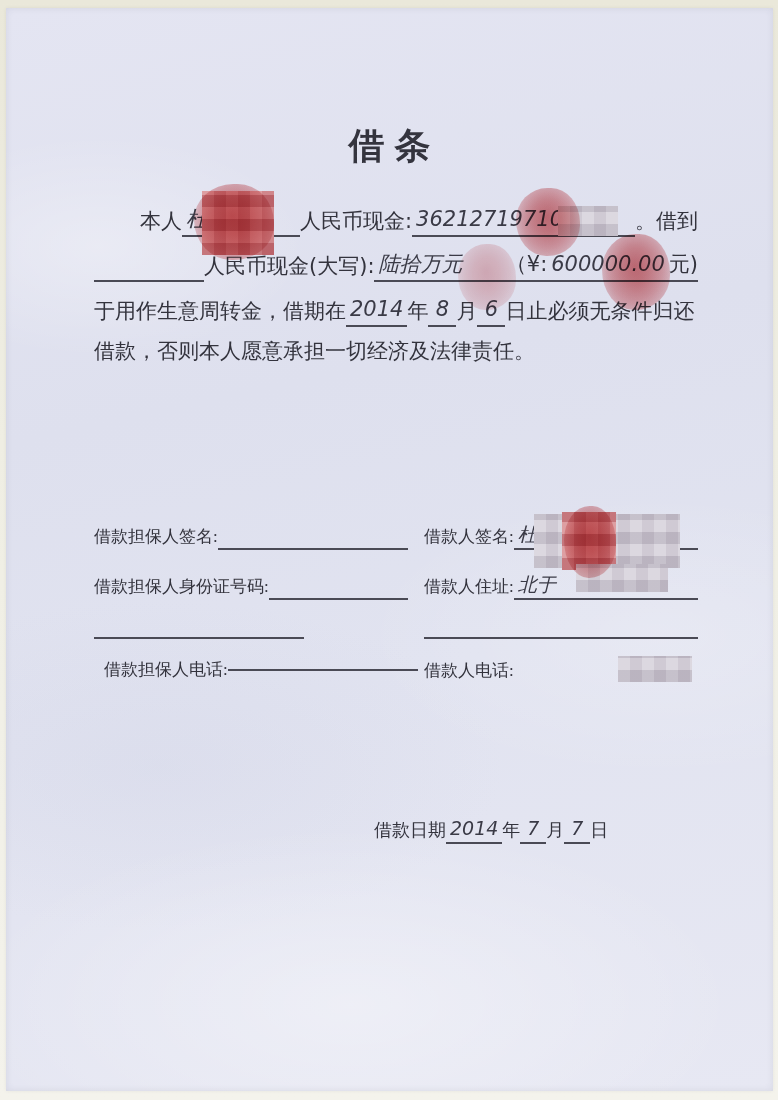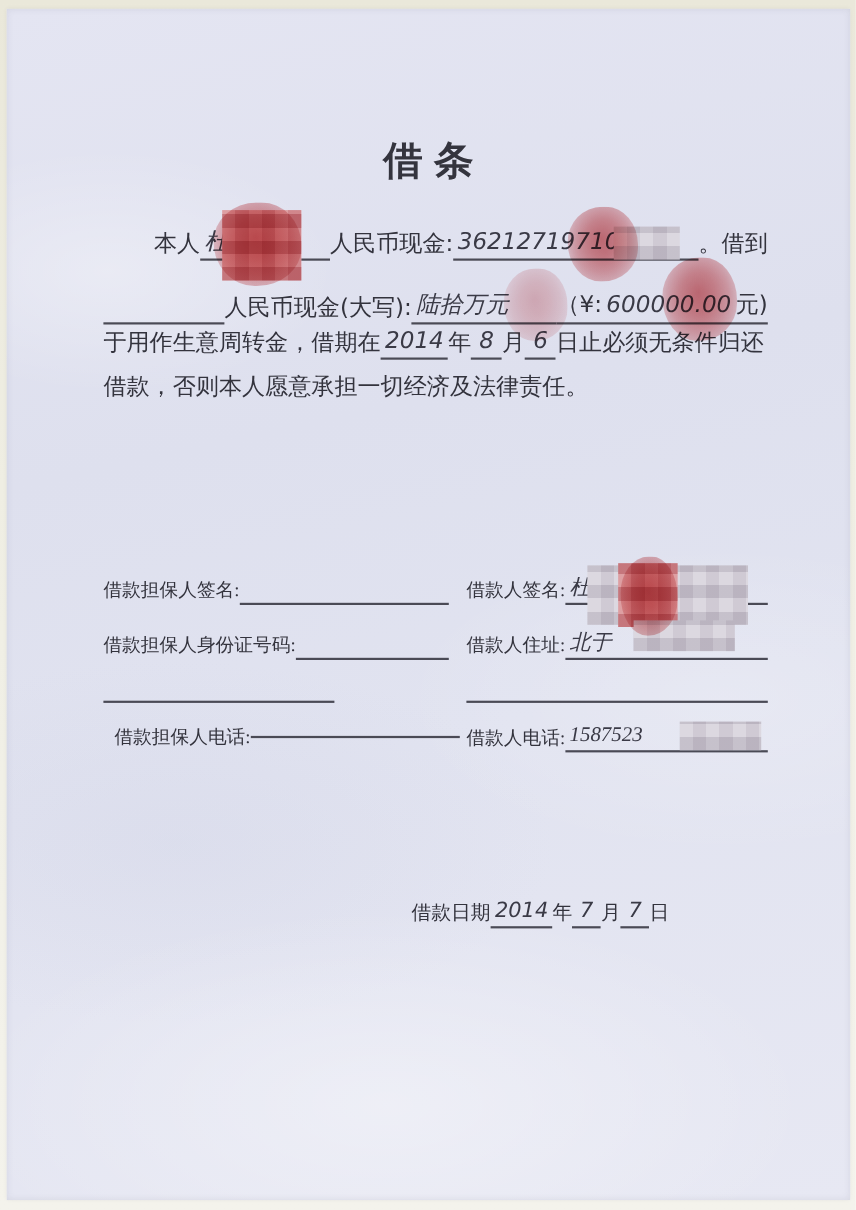--- a/index.html
+++ b/index.html
@@ -70,21 +70,21 @@
     <div class="title">借条</div>
 
     <div class="bline" style="left:134px; top:196px; width:558px;">
       <span>本人</span>
       <span class="hw ul" style="min-width:118px;">杜</span>
       <span>人民币现金:</span>
       <span class="hw ul grow">36212719710127</span>
       <span>。借到</span>
     </div>
 
-    <div class="bline" style="left:88px; top:254px; width:604px;">
+    <div class="bline" style="left:88px; top:241px; width:604px;">
       <span class="ul" style="width:110px;"></span>
       <span>人民币现金(大写):</span>
       <span class="hw ul grow" style="min-width:120px;">陆拾万元</span>
       <span class="ul"><span>（¥:</span><span class="hw">600000.00</span><span>元)</span></span>
     </div>
 
     <div class="bline" style="left:88px; top:286px;justify-content:center;">
       <span>于用作生意周转金，借期在</span>
       <span class="hw ul" style="min-width:50px; text-align:center;">2014</span>
       <span>年</span>
@@ -123,21 +123,20 @@
     <div class="blankline" style="left:88px; top:629px; width:210px;"></div>
     <div class="blankline" style="left:418px; top:629px; width:274px;"></div>
 
     <div class="frow" style="top:648px;">
       <div class="fcell" style="left:98px; width:314px;align-items:center;">
         <span>借款担保人电话:</span>
         <span class="ul grow"></span>
       </div>
       <div class="fcell" style="left:418px; width:274px;">
         <span>借款人电话:</span>
-        <span class="hw ul grow">1587523</span>
       </div>
     </div>
 
     <div class="bline dline" style="left:368px; top:806px;">
       <span>借款日期</span>
       <span class="hw ul" style="min-width:50px; text-align:center;">2014</span>
       <span>年</span>
       <span class="hw ul" style="min-width:26px; text-align:center;">7</span>
       <span>月</span>
       <span class="hw ul" style="min-width:26px; text-align:center;">7</span>

